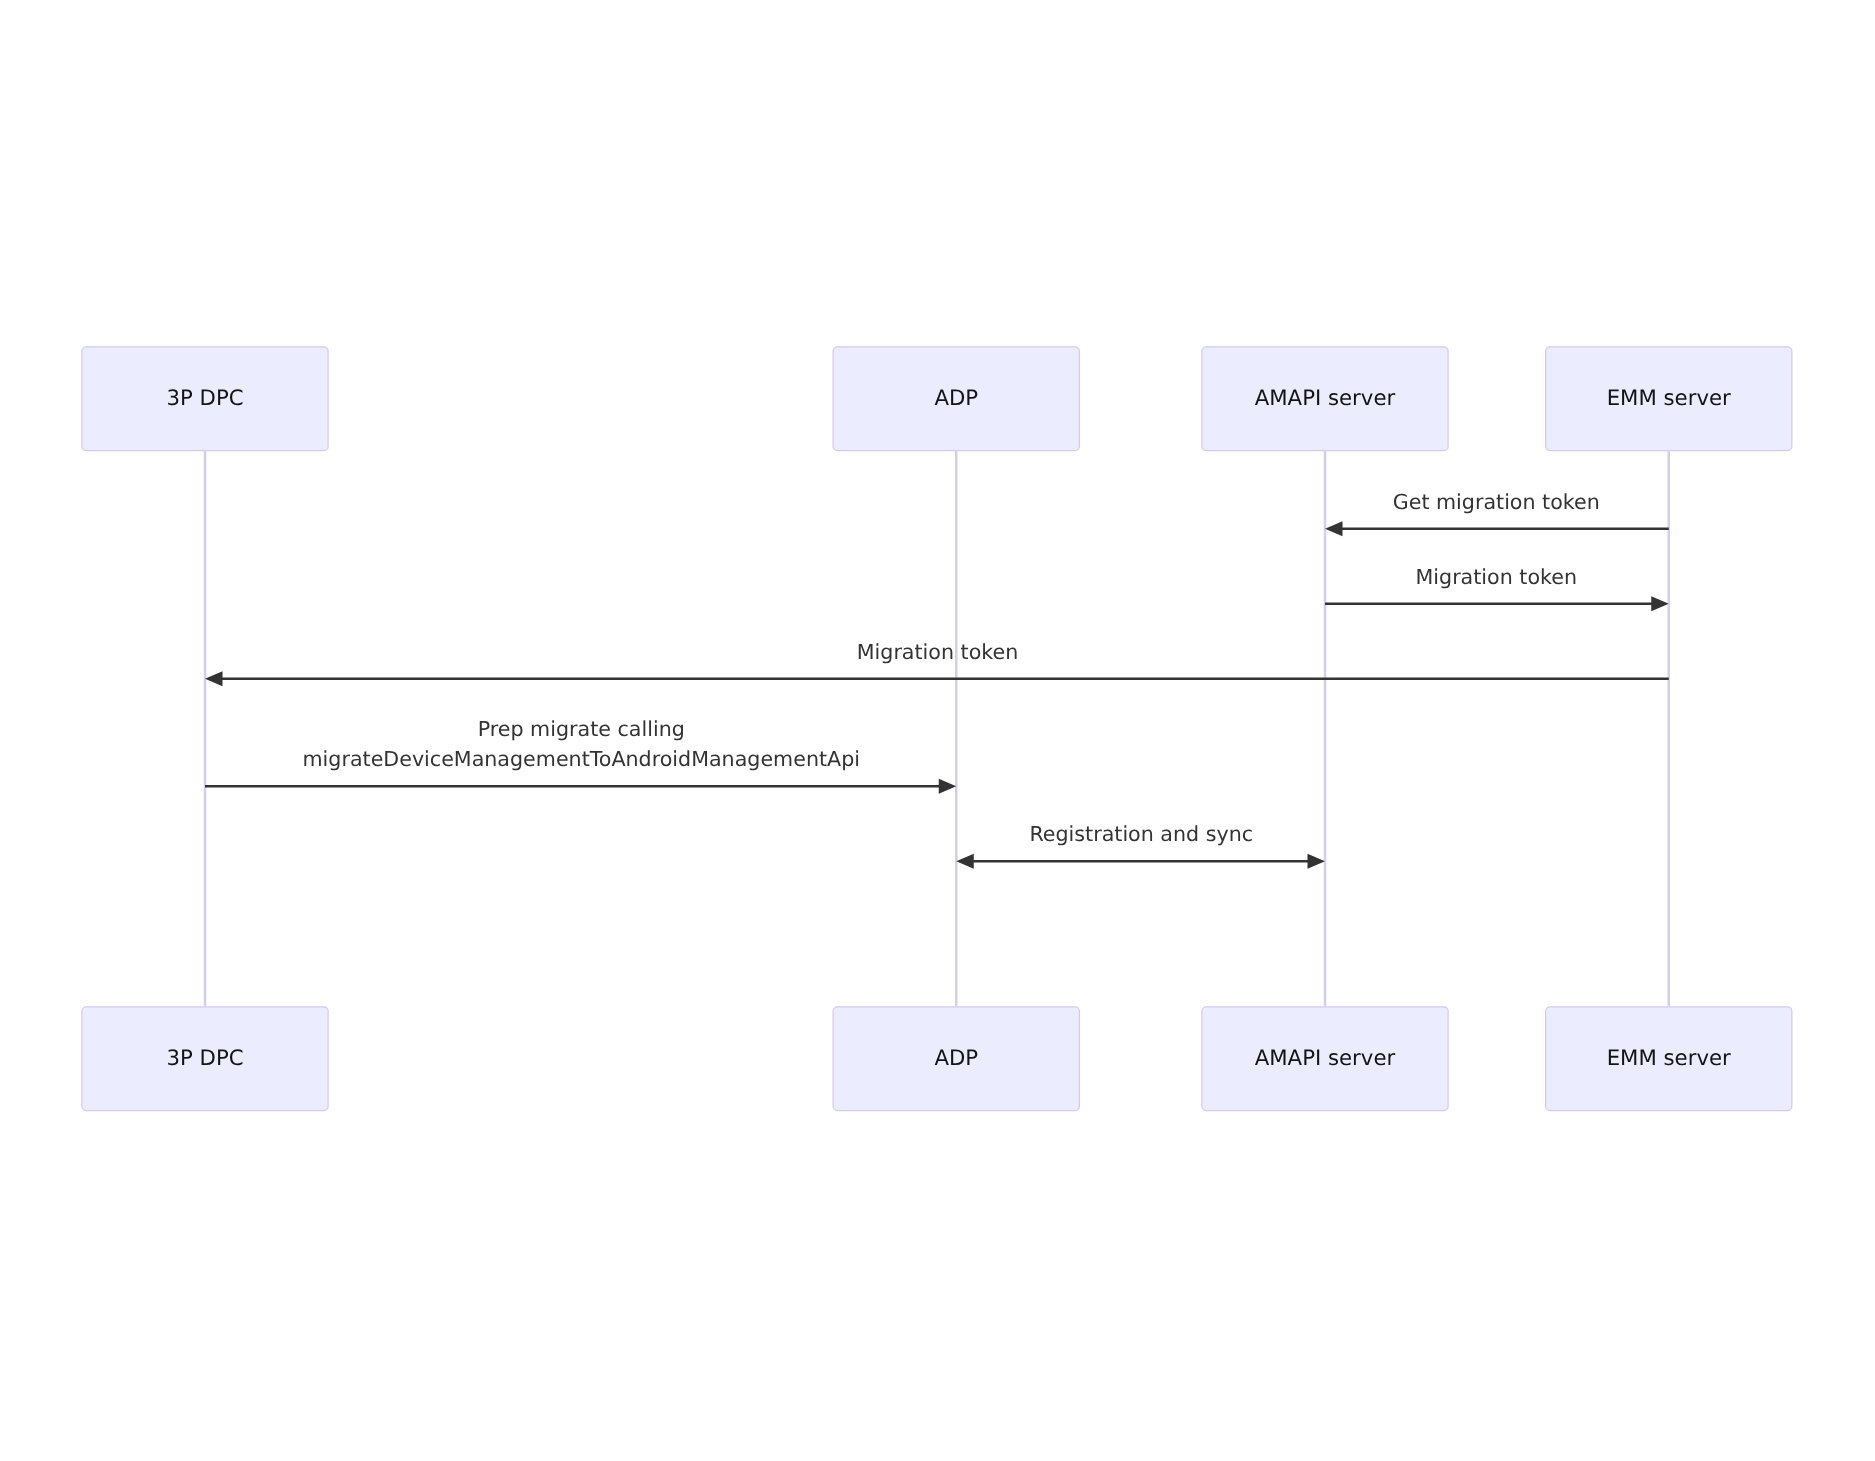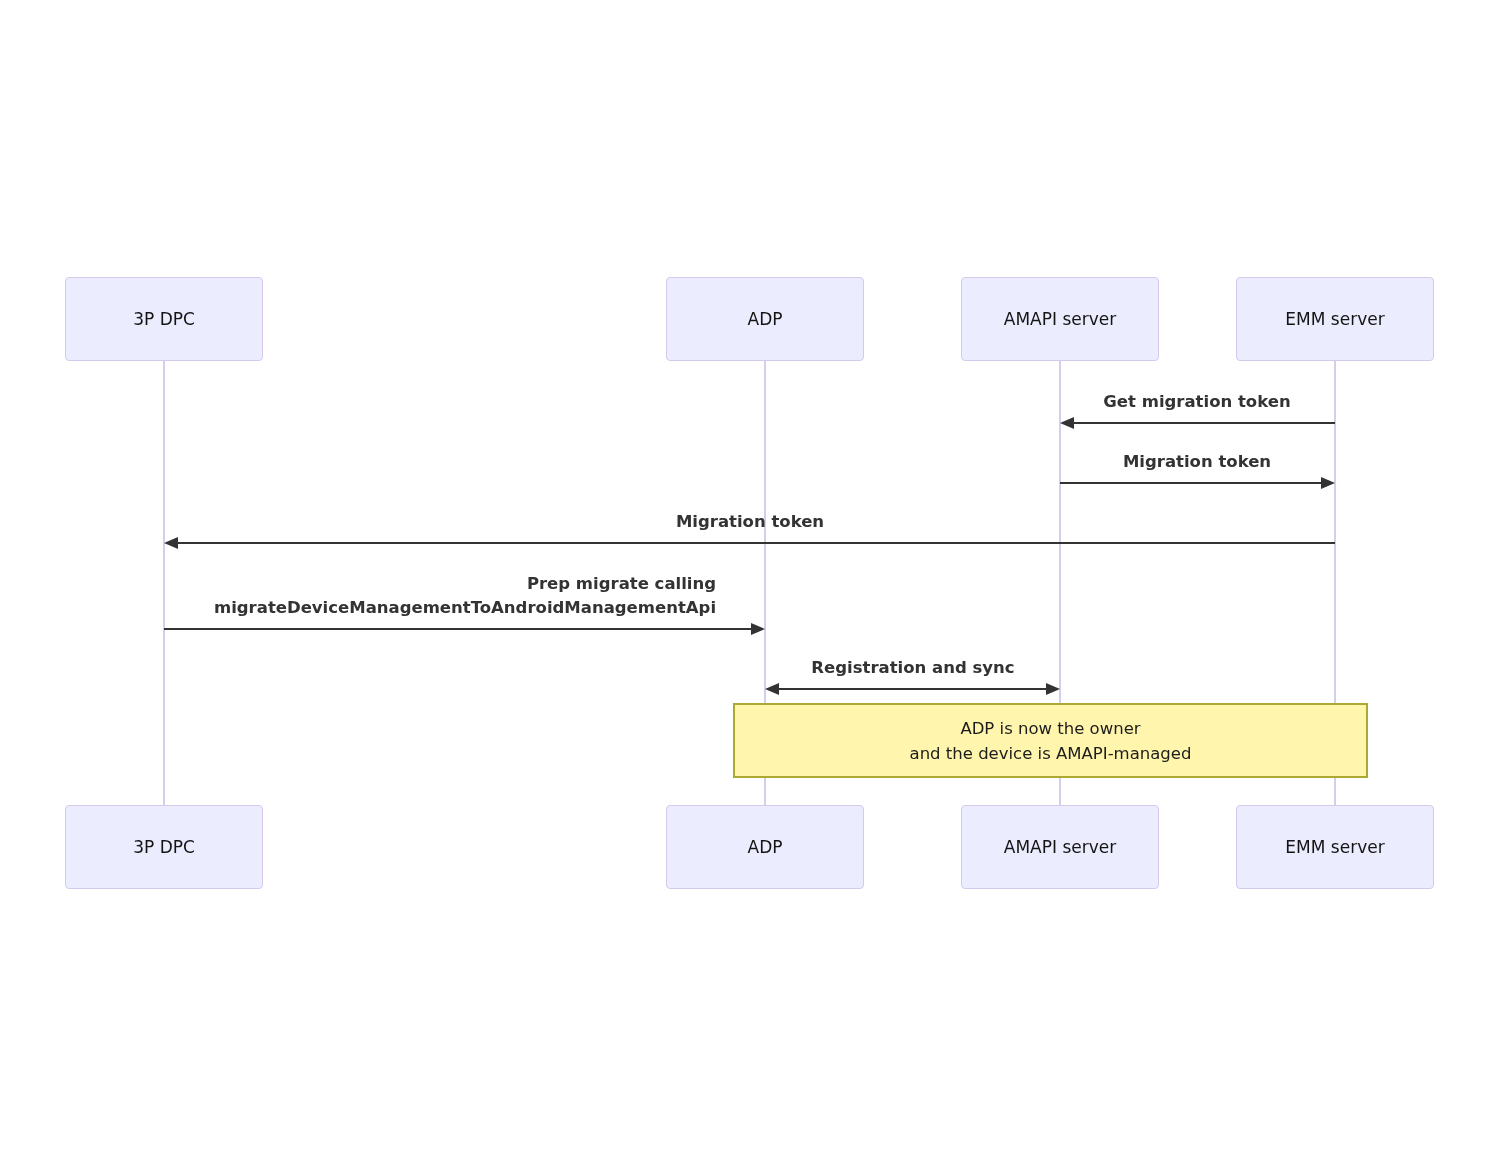--- a/index.html
+++ b/index.html
@@ -39,21 +39,20 @@
   .actor-box.row-top { top: 277px; }
   .actor-box.row-bottom { top: 805px; }
   .msg-label {
     position: absolute;
     transform: translateX(-50%);
     text-align: center;
     font-size: 16.5px;
     line-height: 24px;
     color: #333333;
     white-space: pre-line;
-    font-weight: bold;
   }
   .arrow {
     position: absolute;
     height: 12px;
   }
   .arrow .line {
     position: absolute;
     top: 5px;
     height: 2px;
     background: #333333;
@@ -137,41 +136,37 @@
 
   <div>
     <div class="msg-label" style="left:750px; top:510px;">Migration token</div>
     <div class="arrow" style="left:164px; top:537px; width:1171px;">
       <div class="line" style="left:10px; right:0;"></div>
       <div class="head-left"></div>
     </div>
   </div>
 
   <div>
-    <div class="msg-label" style="left:465px; top:572px;text-align:right;">Prep migrate calling
+    <div class="msg-label" style="left:465px; top:572px;">Prep migrate calling
 migrateDeviceManagementToAndroidManagementApi</div>
     <div class="arrow" style="left:164px; top:623px; width:601px;">
       <div class="line" style="left:0; right:10px;"></div>
       <div class="head-right"></div>
     </div>
   </div>
 
   <div>
     <div class="msg-label" style="left:913px; top:656px;text-align:right;">Registration and sync</div>
     <div class="arrow" style="left:765px; top:683px; width:295px;">
       <div class="line" style="left:10px; right:10px;"></div>
       <div class="head-left"></div>
       <div class="head-right"></div>
     </div>
   </div>
 
-  <div class="note">
-    <span>ADP is now the owner
-and the device is AMAPI-managed</span>
-  </div>
 
   <div class="actor-box row-bottom" style="left:65px;">
     <span>3P DPC</span>
   </div>
   <div class="actor-box row-bottom" style="left:666px;">
     <span>ADP</span>
   </div>
   <div class="actor-box row-bottom" style="left:961px;">
     <span>AMAPI server</span>
   </div>

